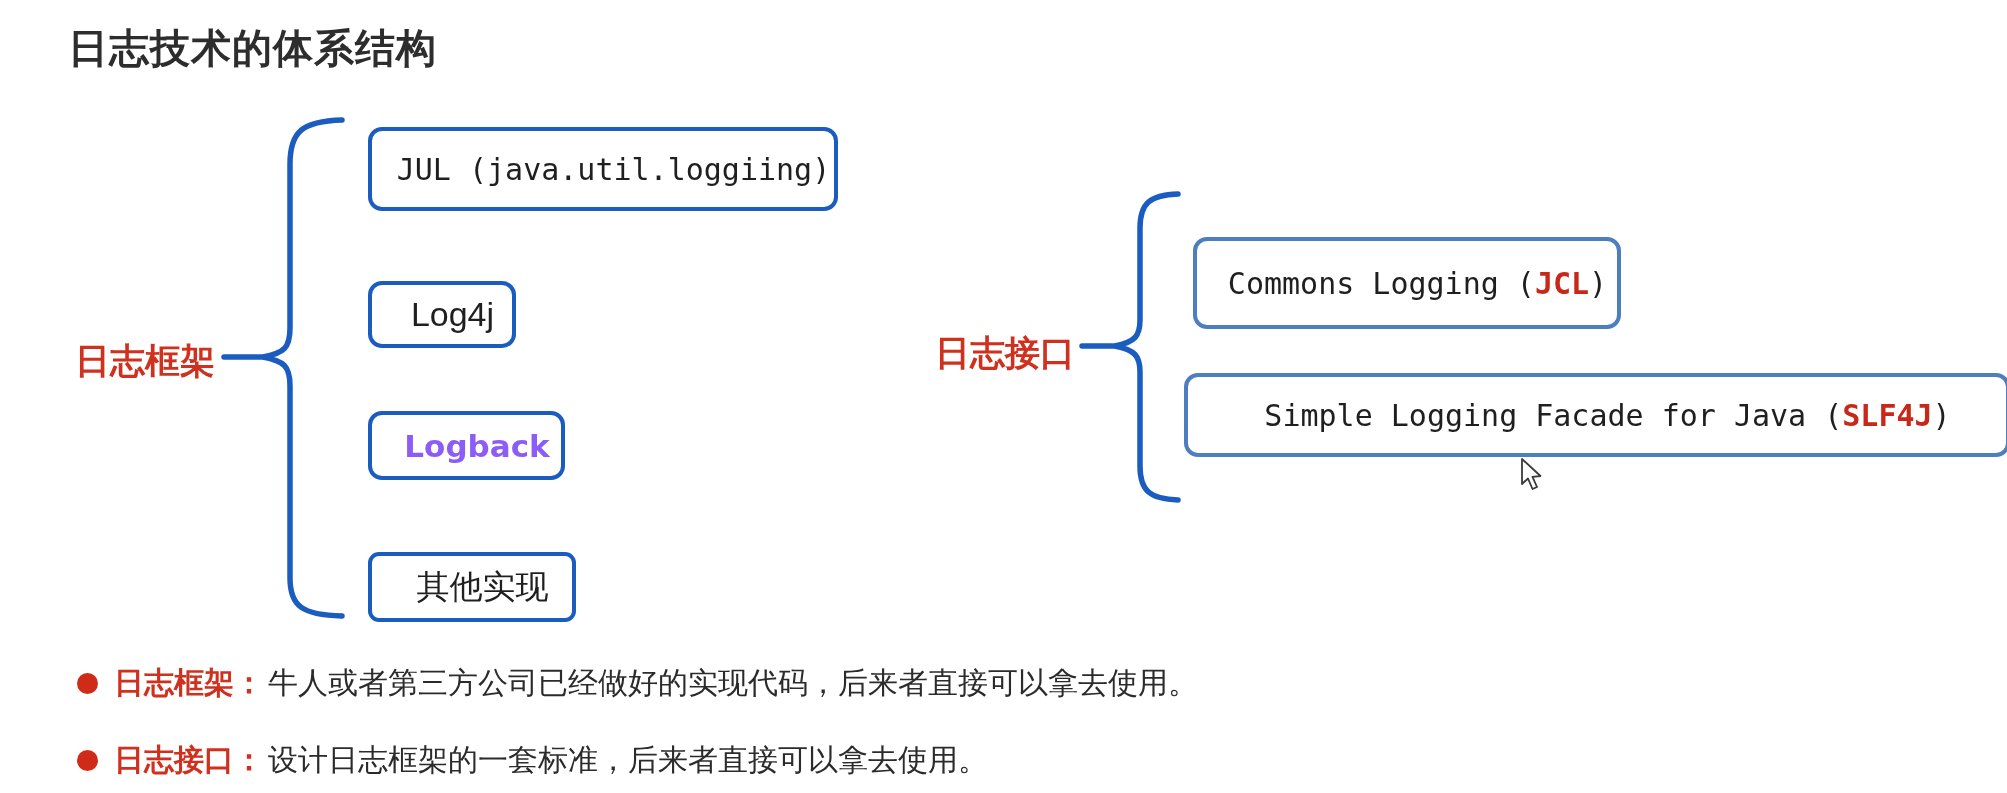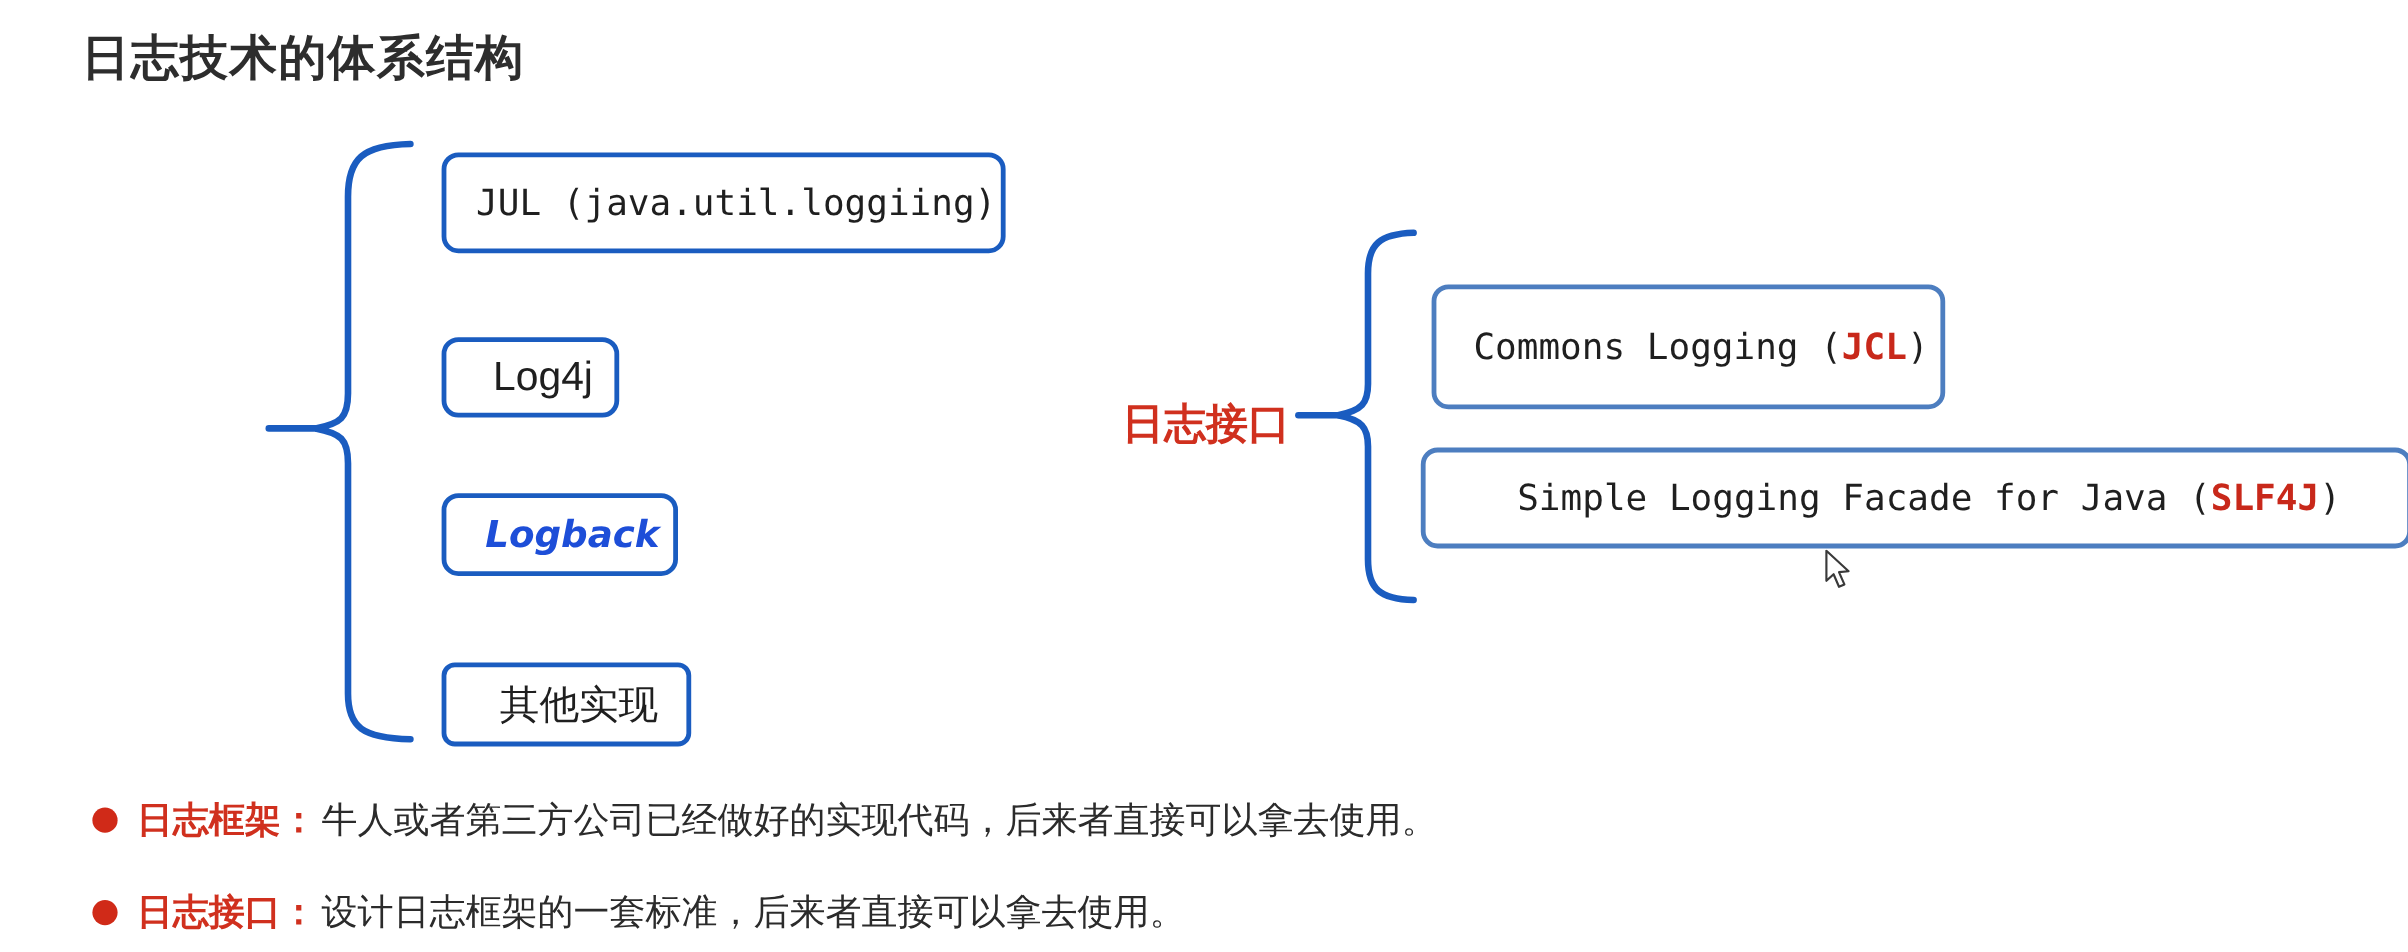--- a/index.html
+++ b/index.html
@@ -44,29 +44,29 @@
   .sans-text {
     font-family: "Liberation Sans", sans-serif;
     font-size: 34px; color: #1f1f1f;
   }
   .cjk-text {
     font-family: "DejaVu Sans", sans-serif;
     font-size: 33px; color: #1f1f1f;
   }
   .red-bold-text {
     font-family: "DejaVu Sans", sans-serif;
-    font-weight: bold; font-size: 31px; color: #1d4ed8; font-style: italic;
+    font-weight: bold; font-size: 31px; color: #8b5cf6;
   }
   .code-red { color: #c8281a; font-weight: bold; }
 
   #box-jul    { left: 368px; top: 127px; width: 470px; height: 84px; }
   #box-log4j  { left: 368px; top: 281px; width: 148px; height: 67px; text-align: right; }
   #box-logback{ left: 368px; top: 411px; width: 197px; height: 69px; }
   #box-other  { left: 368px; top: 552px; width: 208px; height: 70px; border-radius: 11px; }
-  #box-jcl    { left: 1193px; top: 237px; width: 428px; height: 104px; text-align: right; }
+  #box-jcl    { left: 1193px; top: 237px; width: 428px; height: 92px; text-align: right; }
   #box-slf4j  { left: 1184px; top: 373px; width: 826px; height: 84px; }
 
   .group-label {
     position: absolute;
     font-size: 35px; font-weight: bold; color: #d0301e;
     font-family: "DejaVu Sans", sans-serif;
     white-space: nowrap;
   }
   #label-frameworks { left: 75px;  top: 338px; }
   #label-interfaces { left: 935px; top: 330px; }
@@ -114,20 +114,21 @@
     <path d="M 1178 194
              C 1150 195, 1140 203, 1140 228
              L 1140 320
              C 1140 336, 1135 342, 1115 346
              C 1135 350, 1140 356, 1140 372
              L 1140 466
              C 1140 491, 1150 499, 1178 500" fill="none" stroke="#1a5cc0" stroke-width="5.5" stroke-linecap="round"></path>
     <line x1="1082" y1="346" x2="1115" y2="346" stroke="#1a5cc0" stroke-width="5.5" stroke-linecap="round"></line>
   </svg>
 
+  <div class="group-label" id="label-frameworks">日志框架</div>
 
   <div class="node-box" id="box-jul">
     <span class="mono-text">JUL (java.util.loggiing)</span>
   </div>
 
   <div class="node-box" id="box-log4j">
     <span class="sans-text">Log4j</span>
   </div>
 
   <div class="node-box" id="box-logback">

